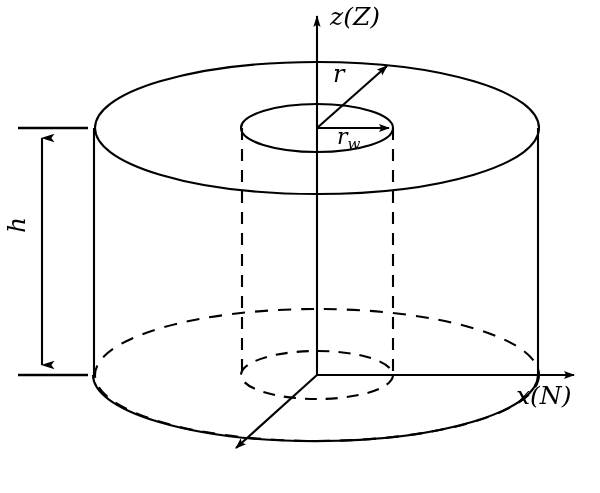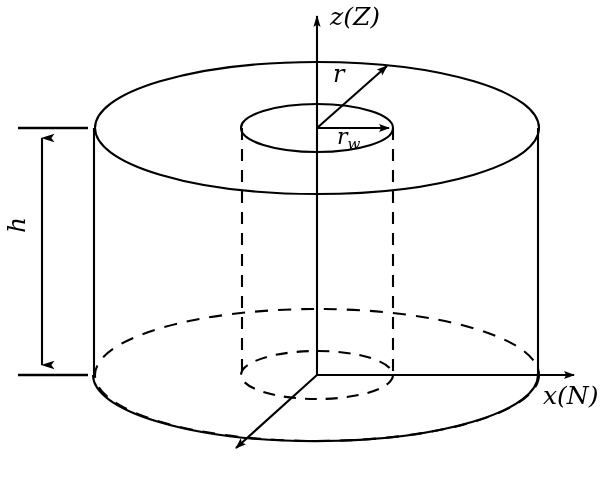--- a/index.html
+++ b/index.html
@@ -26,21 +26,21 @@
   .lbl {
     position: absolute;
     font-family: "DejaVu Serif", serif;
     font-style: italic;
     color: #000000;
     white-space: nowrap;
     line-height: 1;
     user-select: none;
   }
   #label-z   { left: 330px; top:   4px; font-size: 25px; }
-  #label-x   { left: 543px; top: 383px; font-size: 25px; text-align: center; }
+  #label-x   { left: 516px; top: 383px; font-size: 25px; text-align: center; }
   #label-y   { left: 250px; top: 455px; font-size: 25px; }
   #label-r   { left: 333px; top:  62px; font-size: 24px; }
   #label-rw  { left: 337px; top: 126px; font-size: 22px; text-align: right; }
   #label-rw .sub {
     font-size: 15px;
     vertical-align: -0.32em;
     font-style: italic;
   }
   #label-h {
     left: 4px;

